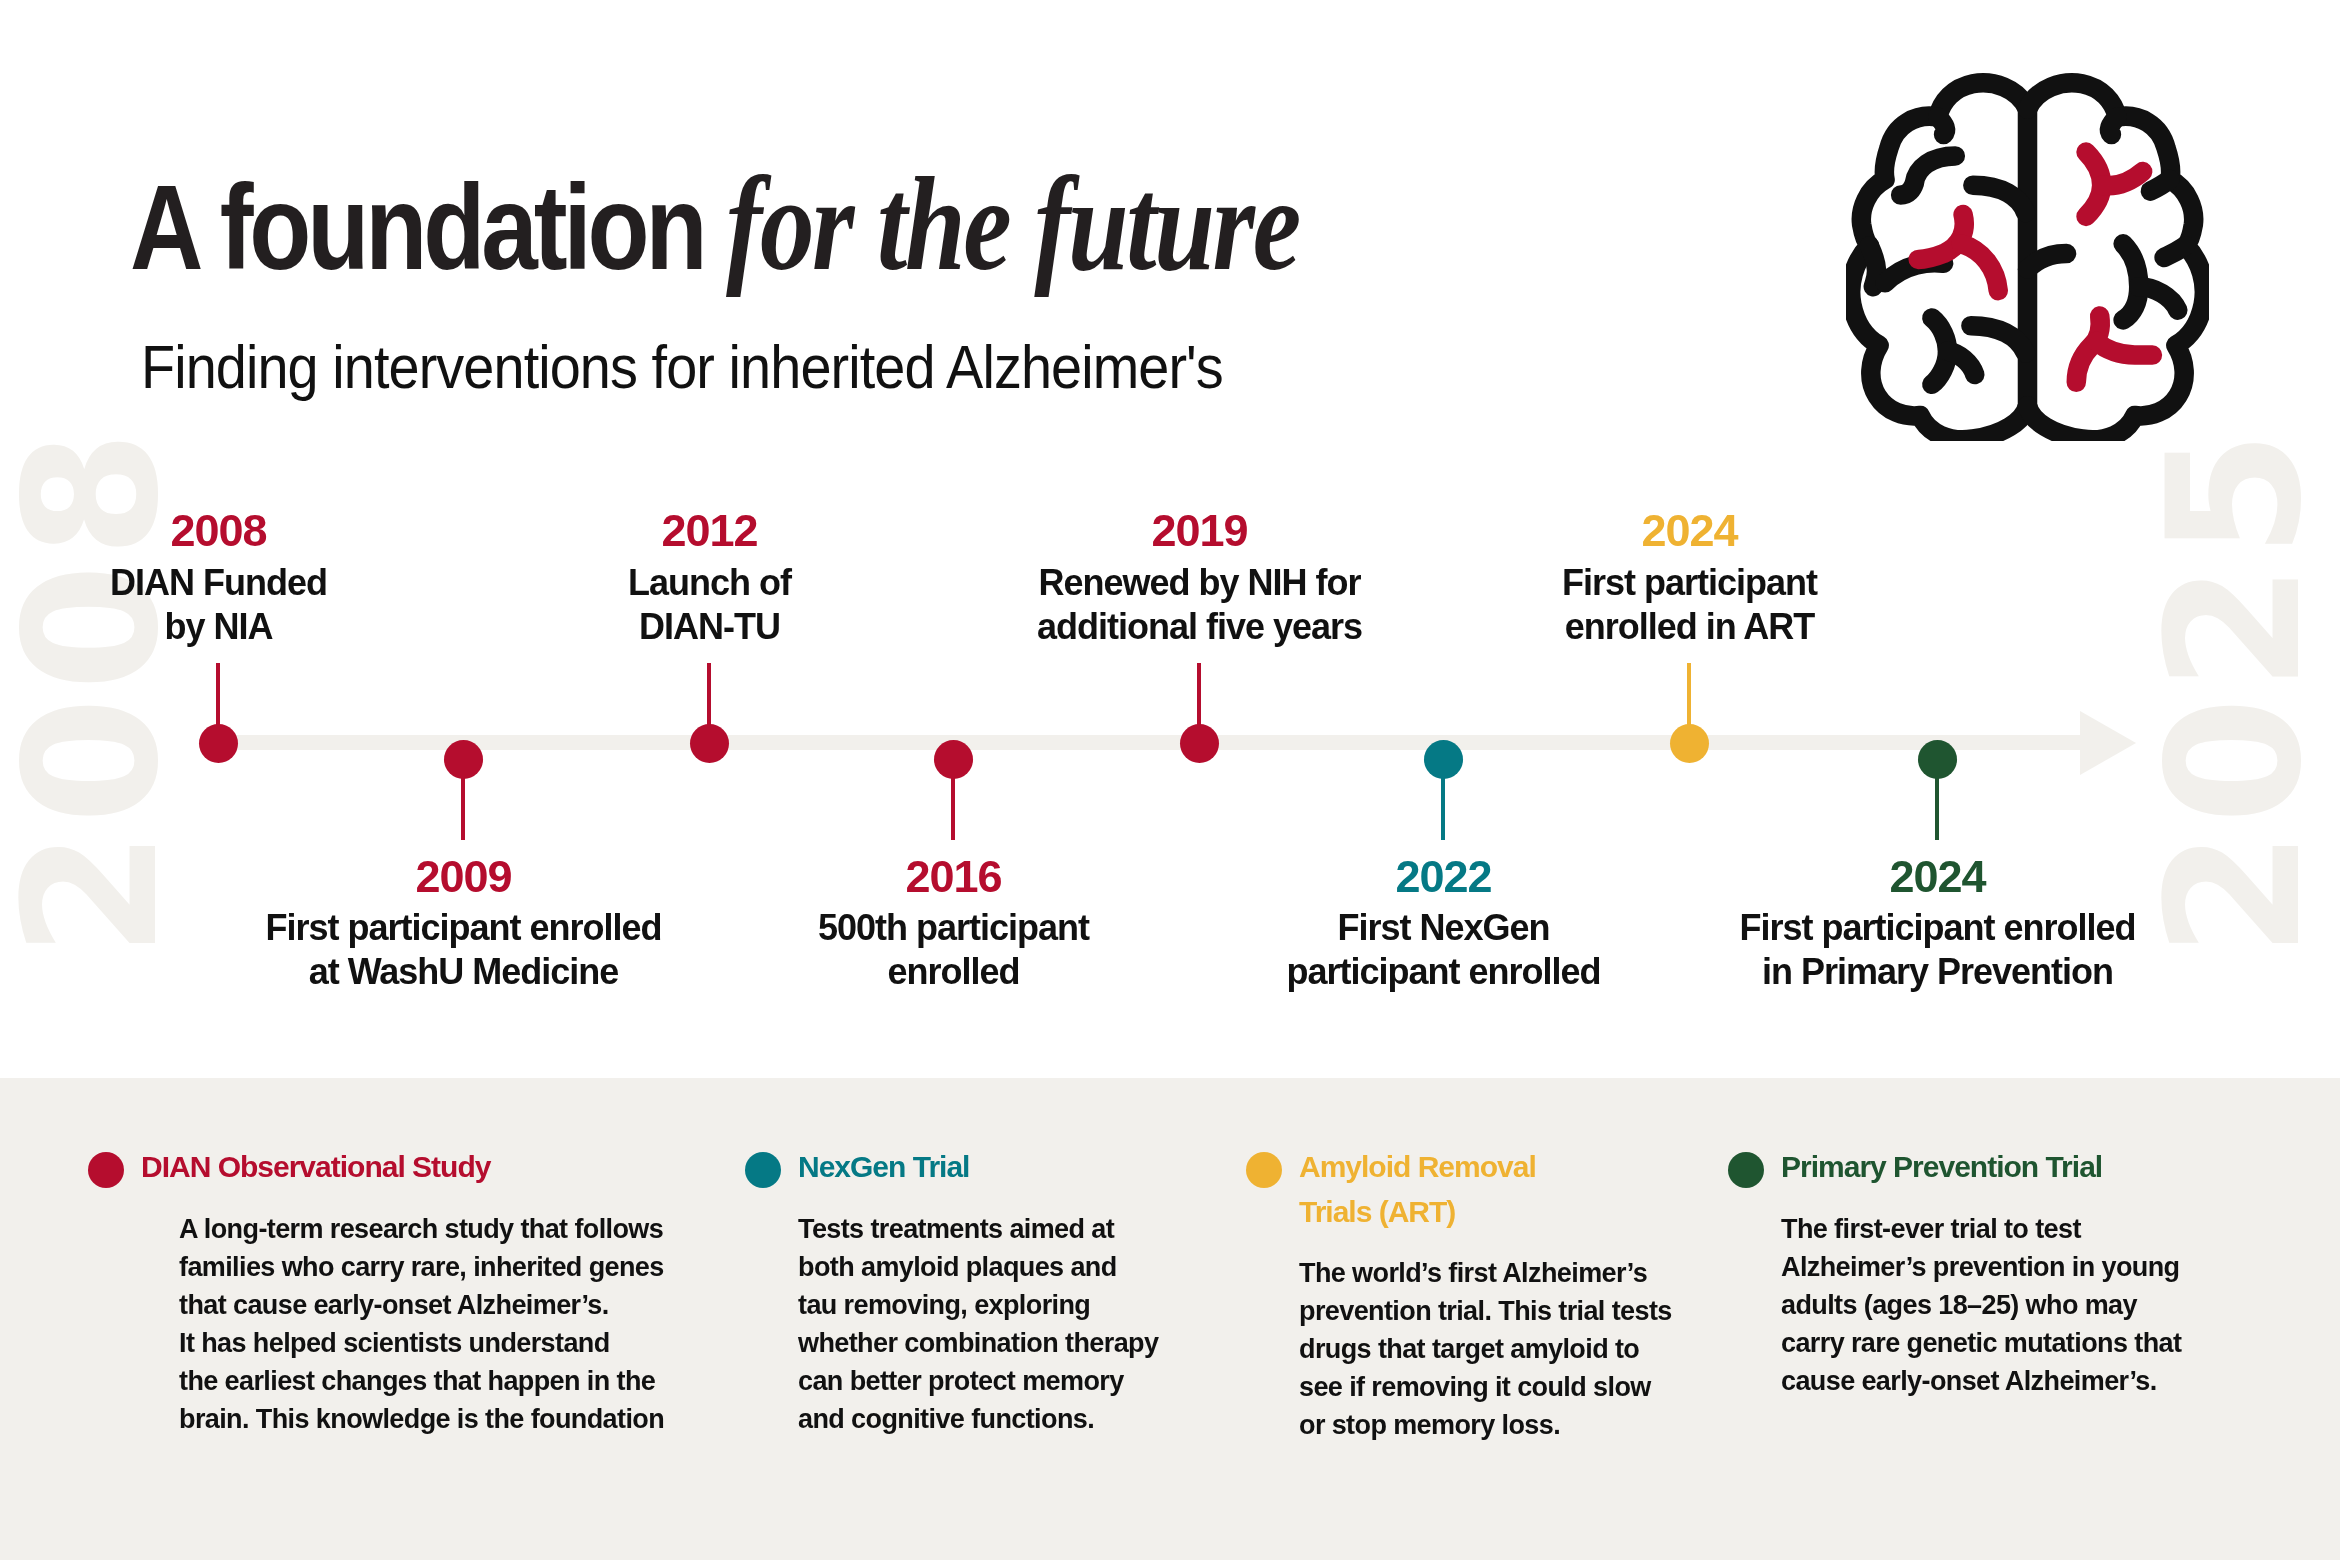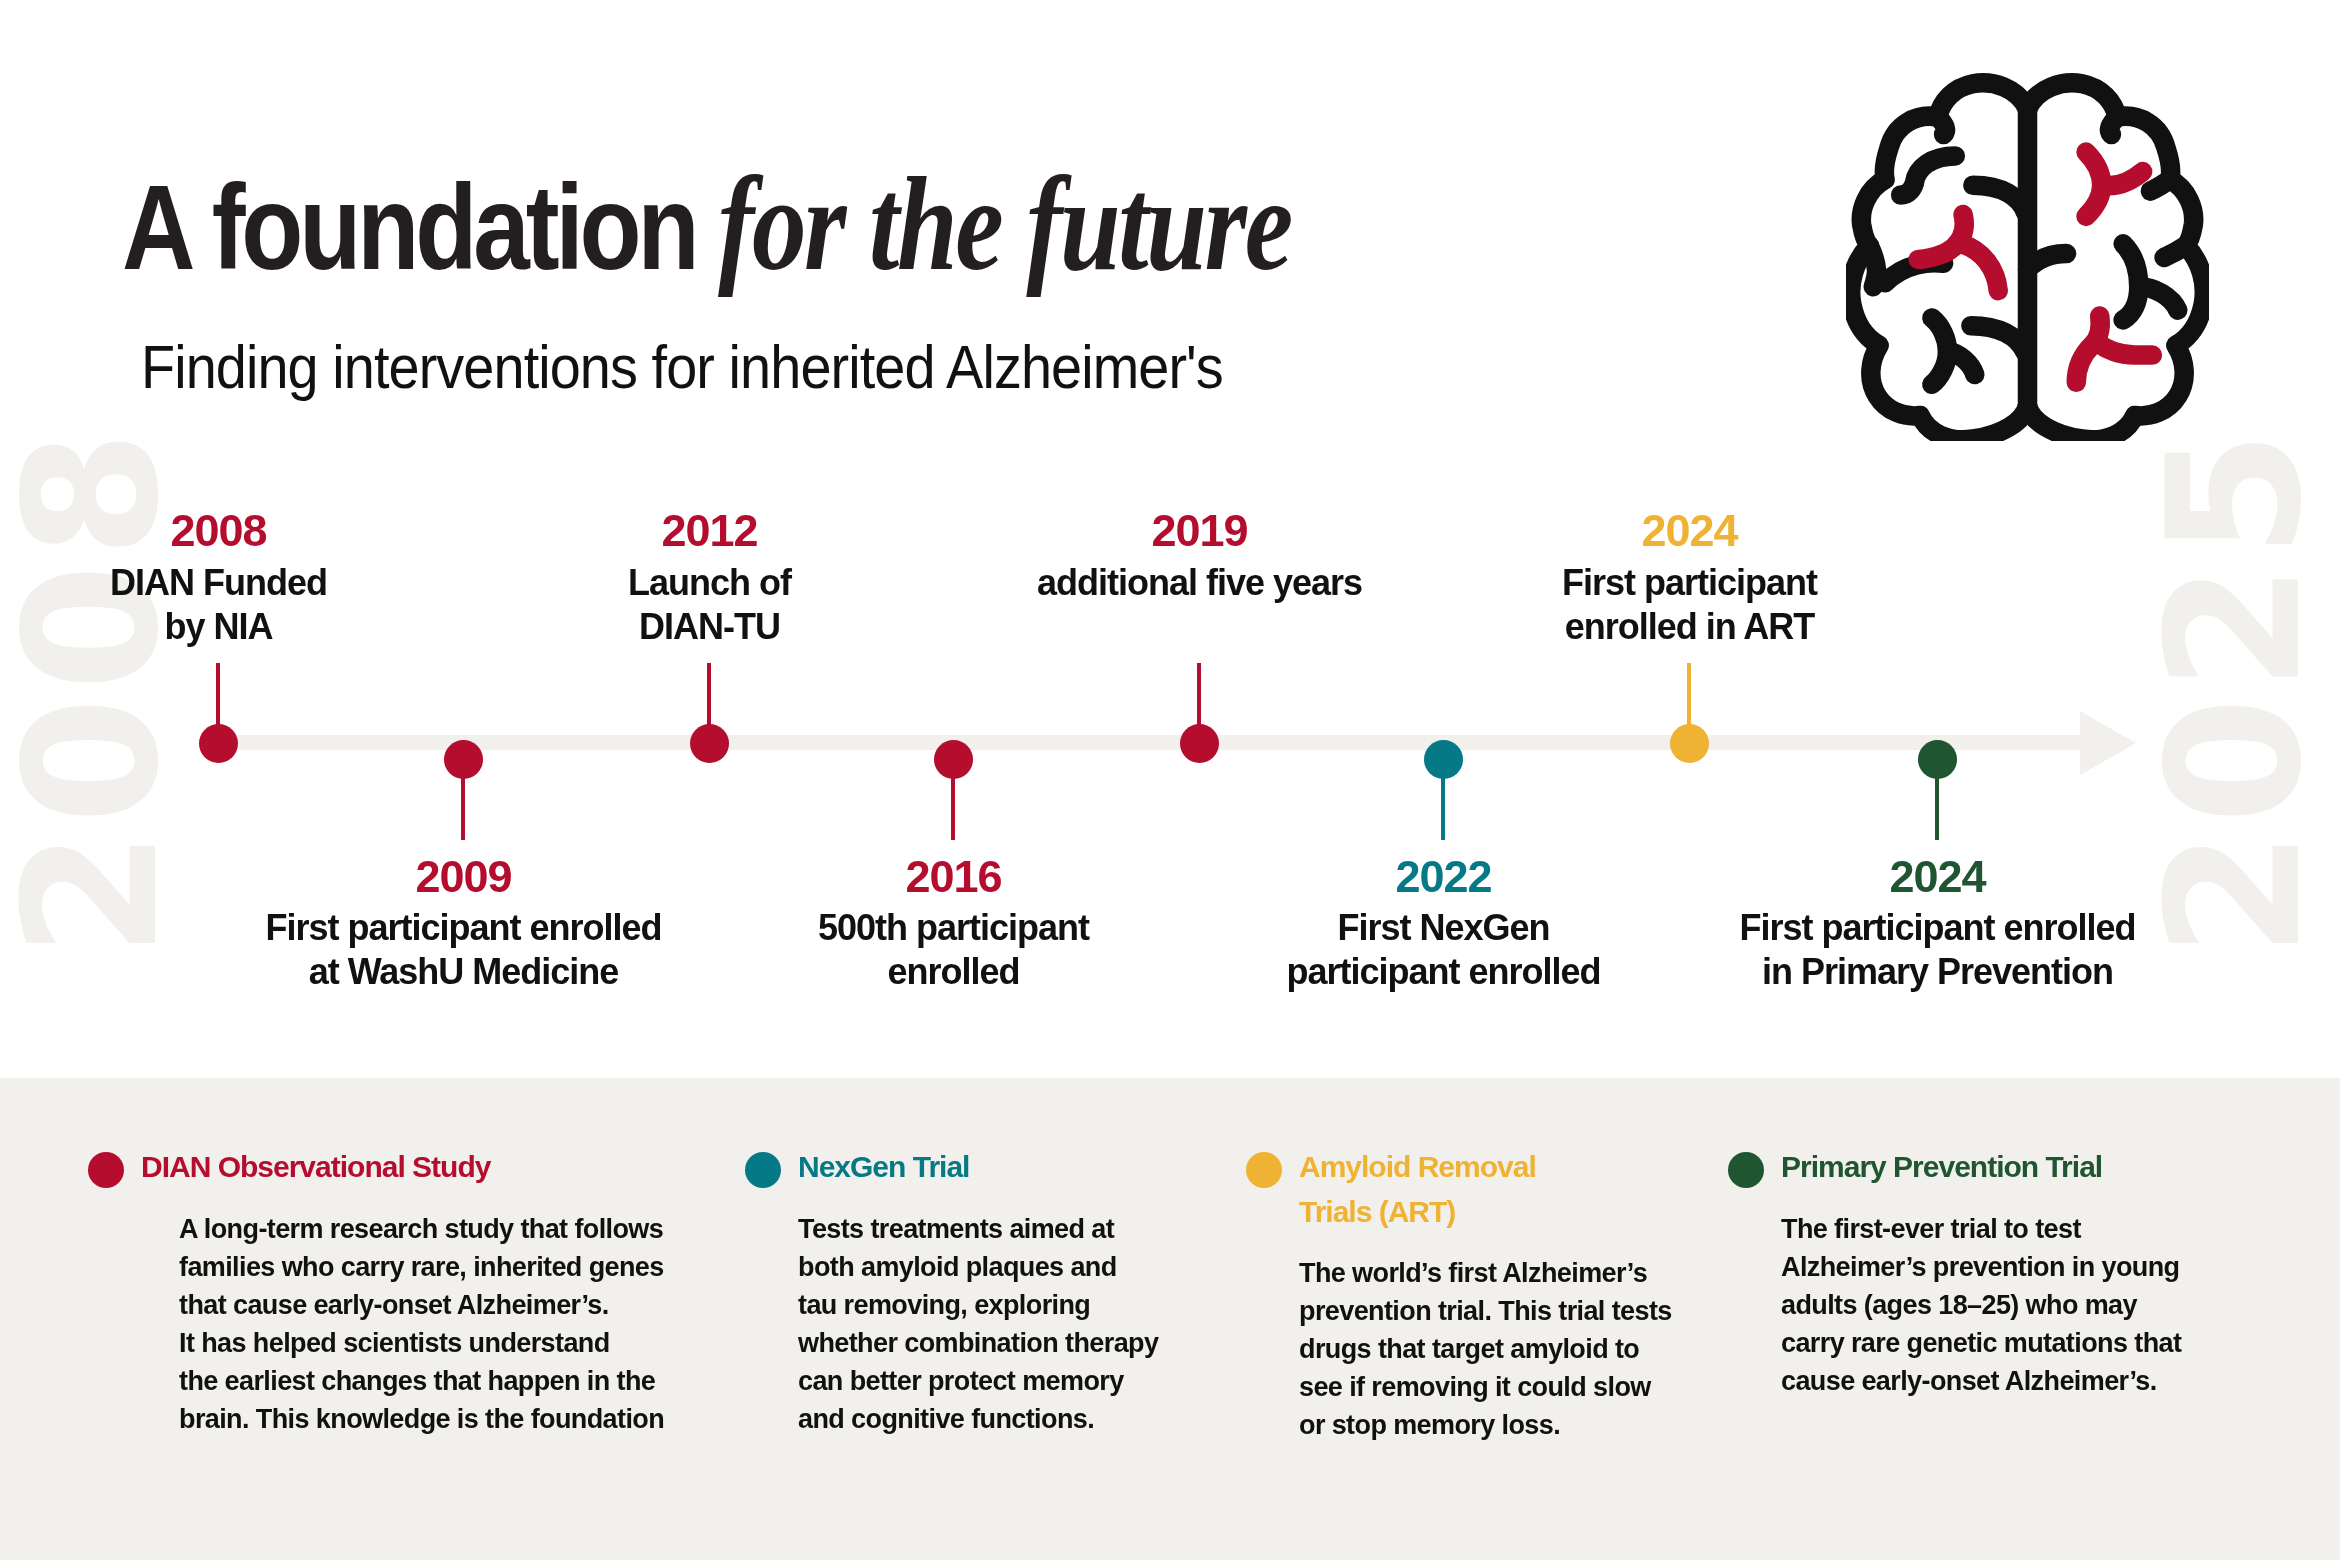--- a/index.html
+++ b/index.html
@@ -6,21 +6,21 @@
     body {
       width: 2341px; height: 1560px; position: relative; overflow: hidden;
       background: #ffffff;
       font-family: "Liberation Sans", sans-serif;
       color: #111111;
     }
     .abs { position: absolute; }
 
     
     .title {
-      left: 122px; top: 156px; margin: 0;
+      left: 130px; top: 156px; margin: 0;
       font-size: 121px; line-height: 137px; white-space: nowrap;
       color: #231f20; letter-spacing: -4.9px;
     }
     .title .bold {
       font-family: "Liberation Sans", sans-serif; font-weight: 700;
       display: inline-block; transform: scaleX(0.84); transform-origin: left center;
       margin-right: -115px;
     }
     .title .ital {
       font-family: "Liberation Serif", serif; font-style: italic; font-weight: 700;
@@ -197,20 +197,21 @@
   <div class="year" style="color:#b50d2e">2016</div>
   <div class="desc">
     <span>500th participant</span>
     <span>enrolled</span>
   </div>
 </div>
 
 <div class="abs event up" style="left:1199px;">
   <div class="year" style="color:#b50d2e">2019</div>
   <div class="desc">
+    <span>Renewed by NIH for</span>
     <span>additional five years</span>
   </div>
   <div class="stem" style="background:#b50d2e"></div>
   <div class="dot" style="background:#b50d2e"></div>
 </div>
 
 <div class="abs event down" style="left:1443px;">
   <div class="dot" style="background:#057985"></div>
   <div class="stem" style="background:#057985"></div>
   <div class="year" style="color:#057985">2022</div>

